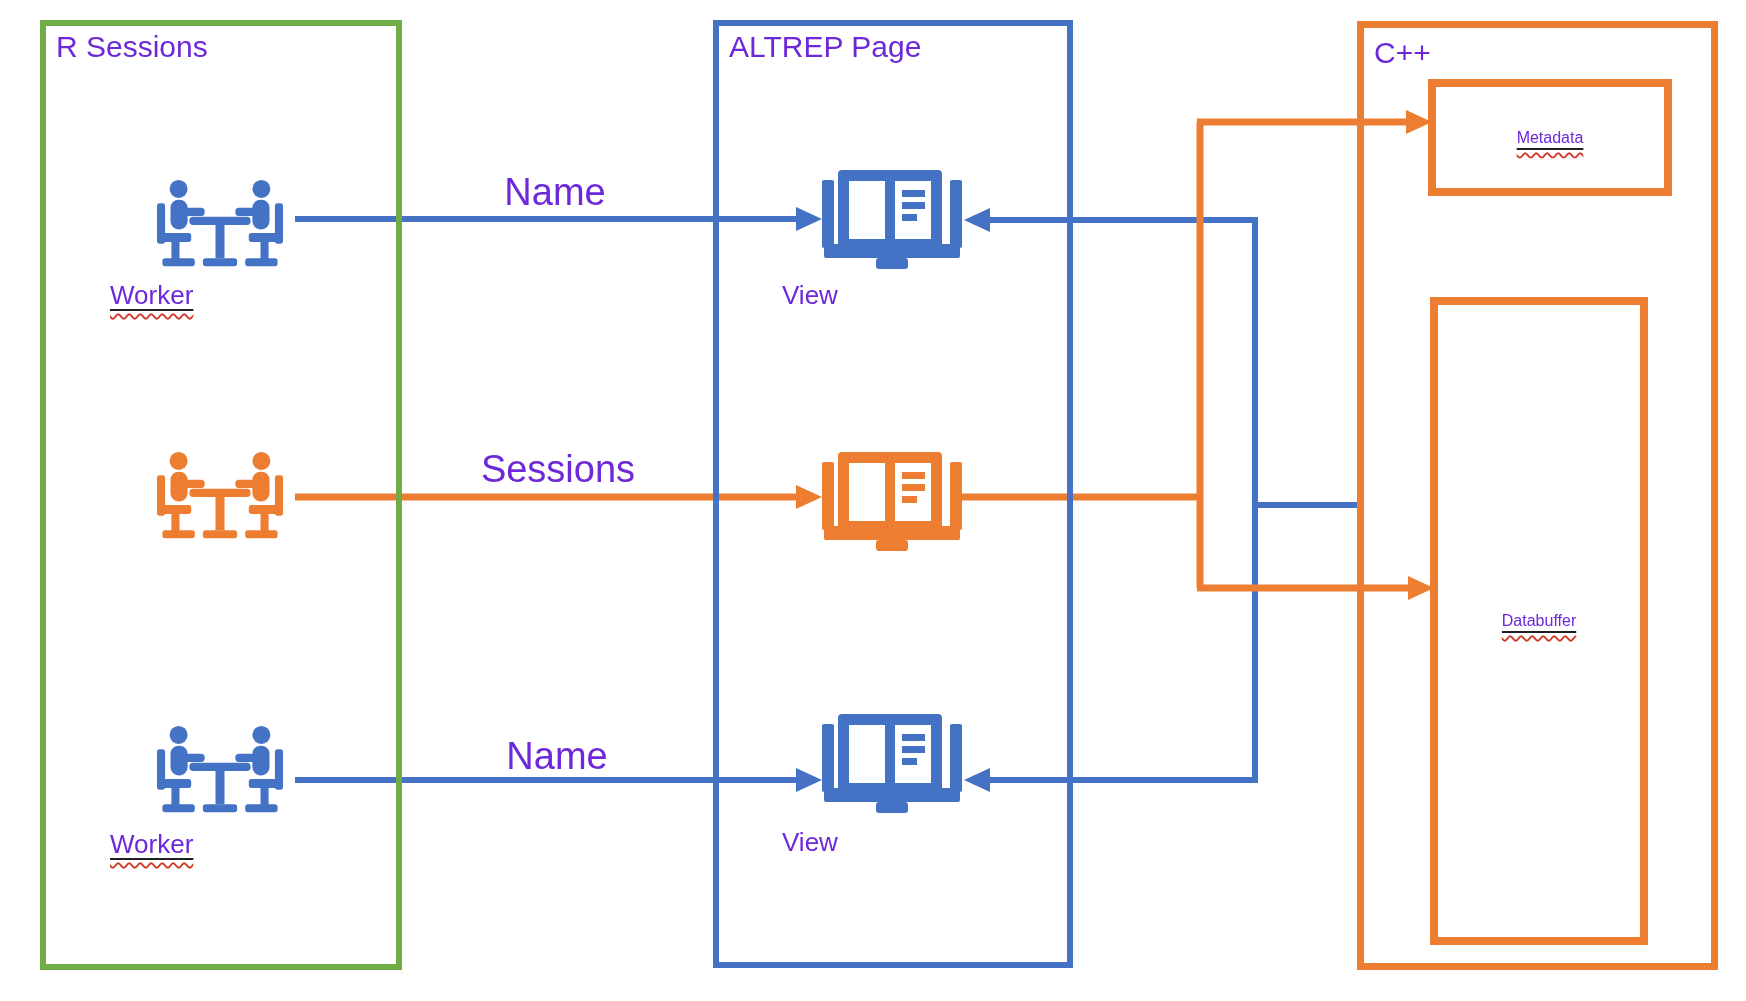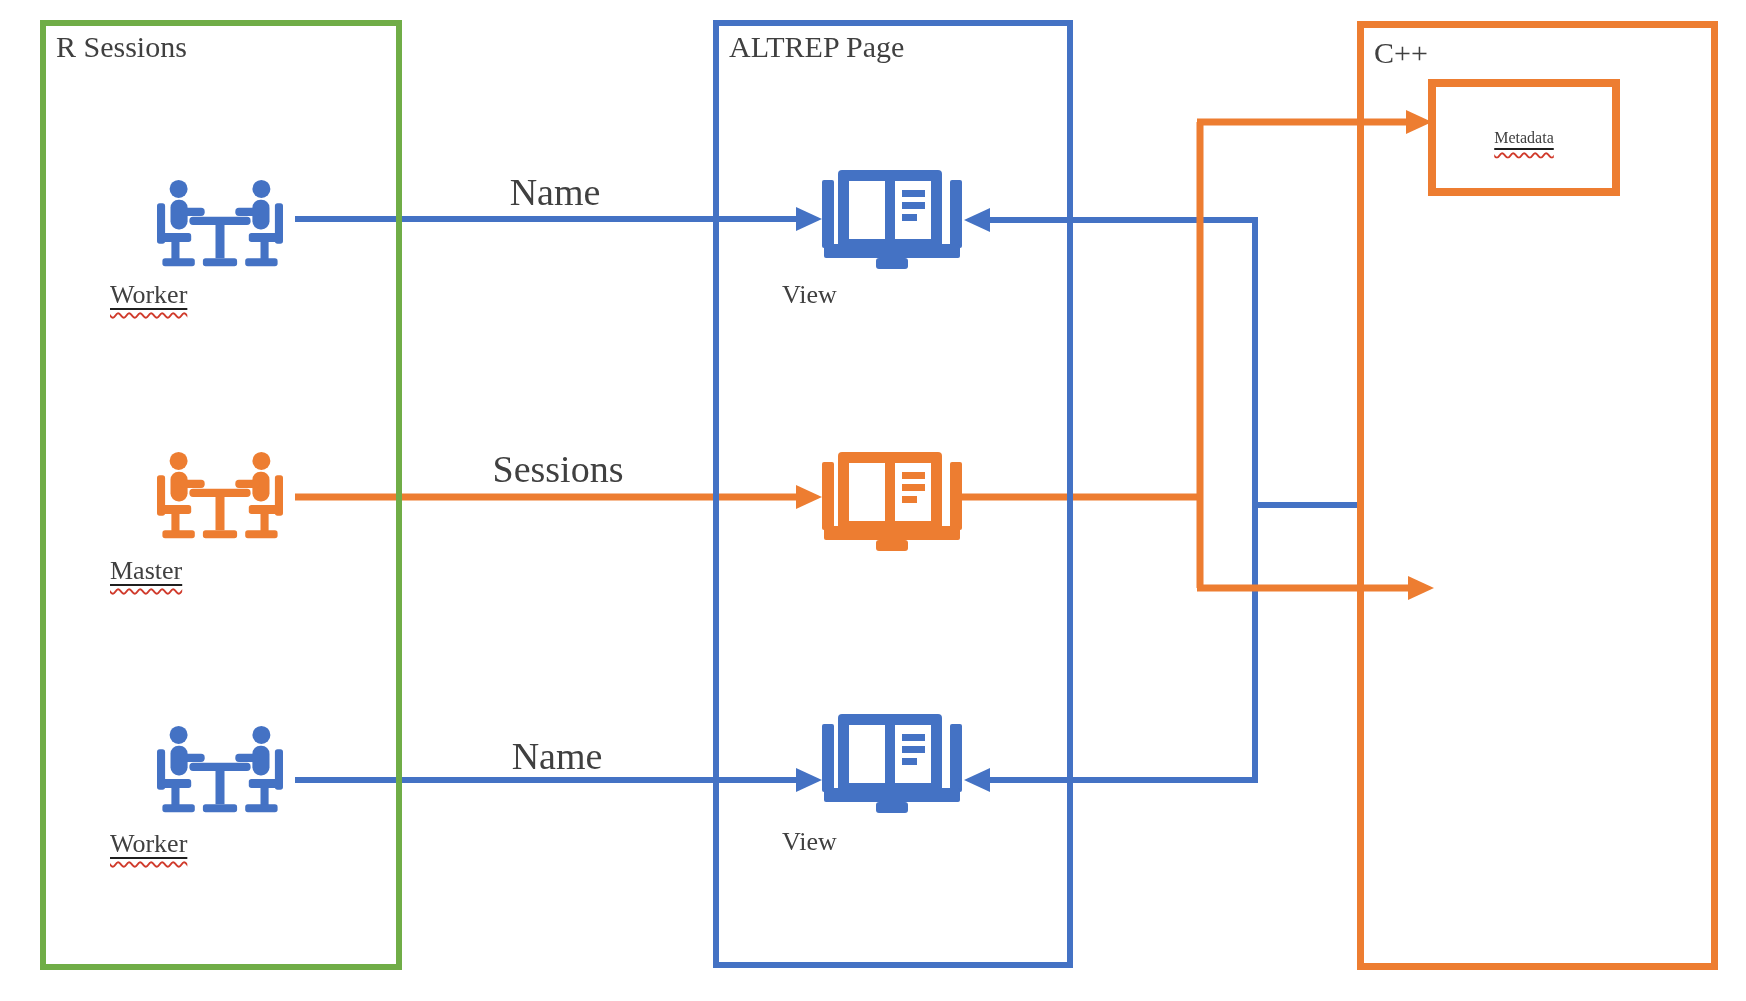--- a/index.html
+++ b/index.html
@@ -1,25 +1,25 @@
 <!DOCTYPE html>
 <html><head>
 <meta charset="utf-8">
 <style>
   html,body{margin:0;padding:0;background:#ffffff;}
   #canvas{
     position:relative;width:1746px;height:1001px;overflow:hidden;
-    font-family:Liberation Serif, serif;color:#404040;background:#ffffff;
+    font-family:Liberation Sans, sans-serif;color:#6d28d9;background:#ffffff;
   }
   svg.layer{position:absolute;left:0;top:0;z-index:1;}
   .box{position:absolute;box-sizing:border-box;background:transparent;z-index:2;}
   .box-green{left:40px;top:20px;width:362px;height:950px;border:6px solid #70AD47;}
   .box-blue{left:713px;top:20px;width:360px;height:948px;border:6px solid #4472C4;}
   .box-orange{left:1357px;top:21px;width:361px;height:949px;border:7px solid #ED7D31;}
-  .box-metadata{left:1428px;top:79px;width:192px;height:117px;border:8px solid #ED7D31;
+  .box-metadata{left:1428px;top:79px;width:244px;height:117px;border:8px solid #ED7D31;
     display:flex;align-items:center;justify-content:center;}
   .box-databuffer{left:1430px;top:297px;width:218px;height:648px;border:8px solid #ED7D31;
     display:flex;align-items:center;justify-content:center;}
   .container-title{position:absolute;font-size:30px;line-height:32px;white-space:nowrap;z-index:3;}
   .t-rsessions{left:56px;top:31px;}
   .t-altrep{left:729px;top:31px;}
   .t-cpp{left:1374px;top:37px;}
   .node-label{position:absolute;width:220px;font-size:26px;line-height:34px;
     white-space:nowrap;z-index:3;}
   .edge-label{position:absolute;width:200px;text-align:center;font-size:38px;line-height:32px;
@@ -73,20 +73,23 @@
   <div class="box box-blue"></div>
   <div class="box box-orange"></div>
 
   <span class="container-title t-rsessions">R Sessions</span>
   <span class="container-title t-altrep">ALTREP Page</span>
   <span class="container-title t-cpp">C++</span>
 
   <div class="box box-metadata">
     <span class="misspelled"><span class="sq">Metadata</span></span>
   </div>
+  <div class="box box-databuffer">
+    <span class="misspelled"><span class="sq">Databuffer</span></span>
+  </div>
 
   <svg class="icon" style="left:157px;top:178px" width="126" height="92" viewBox="0 0 140 100" fill="#4472C4">
     <g>
       <circle cx="24" cy="11" r="10"></circle>
         <rect x="15" y="23" width="19" height="33" rx="9"></rect>
       <rect x="26" y="32" width="27" height="9" rx="4"></rect>
         <rect x="0" y="27" width="9" height="45" rx="3"></rect>
       <rect x="5" y="60" width="33" height="10" rx="3"></rect>
         <rect x="16" y="70" width="9" height="24"></rect>
       <rect x="6" y="88" width="36" height="9" rx="3"></rect>
@@ -182,21 +185,20 @@
     <rect x="27" y="11" width="36" height="58" fill="#ffffff"></rect>
     <rect x="73" y="11" width="36" height="58" fill="#ffffff"></rect>
     <rect x="80" y="20" width="23" height="7"></rect>
       <rect x="80" y="32" width="23" height="7"></rect>
     <rect x="80" y="44" width="15" height="7"></rect>
     <rect x="2" y="74" width="136" height="14" rx="2"></rect>
       <rect x="54" y="88" width="32" height="11" rx="3"></rect>
   </svg>
 
   <span class="node-label misspelled" style="left:110px;top:278px"><span class="sq">Worker</span></span>
-  <span class="node-label misspelled" style="left:110px;top:554px"><span class="sq">Master</span></span>
   <span class="node-label misspelled" style="left:110px;top:827px"><span class="sq">Worker</span></span>
 
   <span class="node-label" style="left:782px;top:278px">View</span>
   <span class="node-label" style="left:782px;top:825px">View</span>
 
   <span class="edge-label" style="left:455px;top:176px">Name</span>
   <span class="edge-label" style="left:458px;top:453px">Sessions</span>
   <span class="edge-label" style="left:457px;top:740px">Name</span>
 
 </div>

